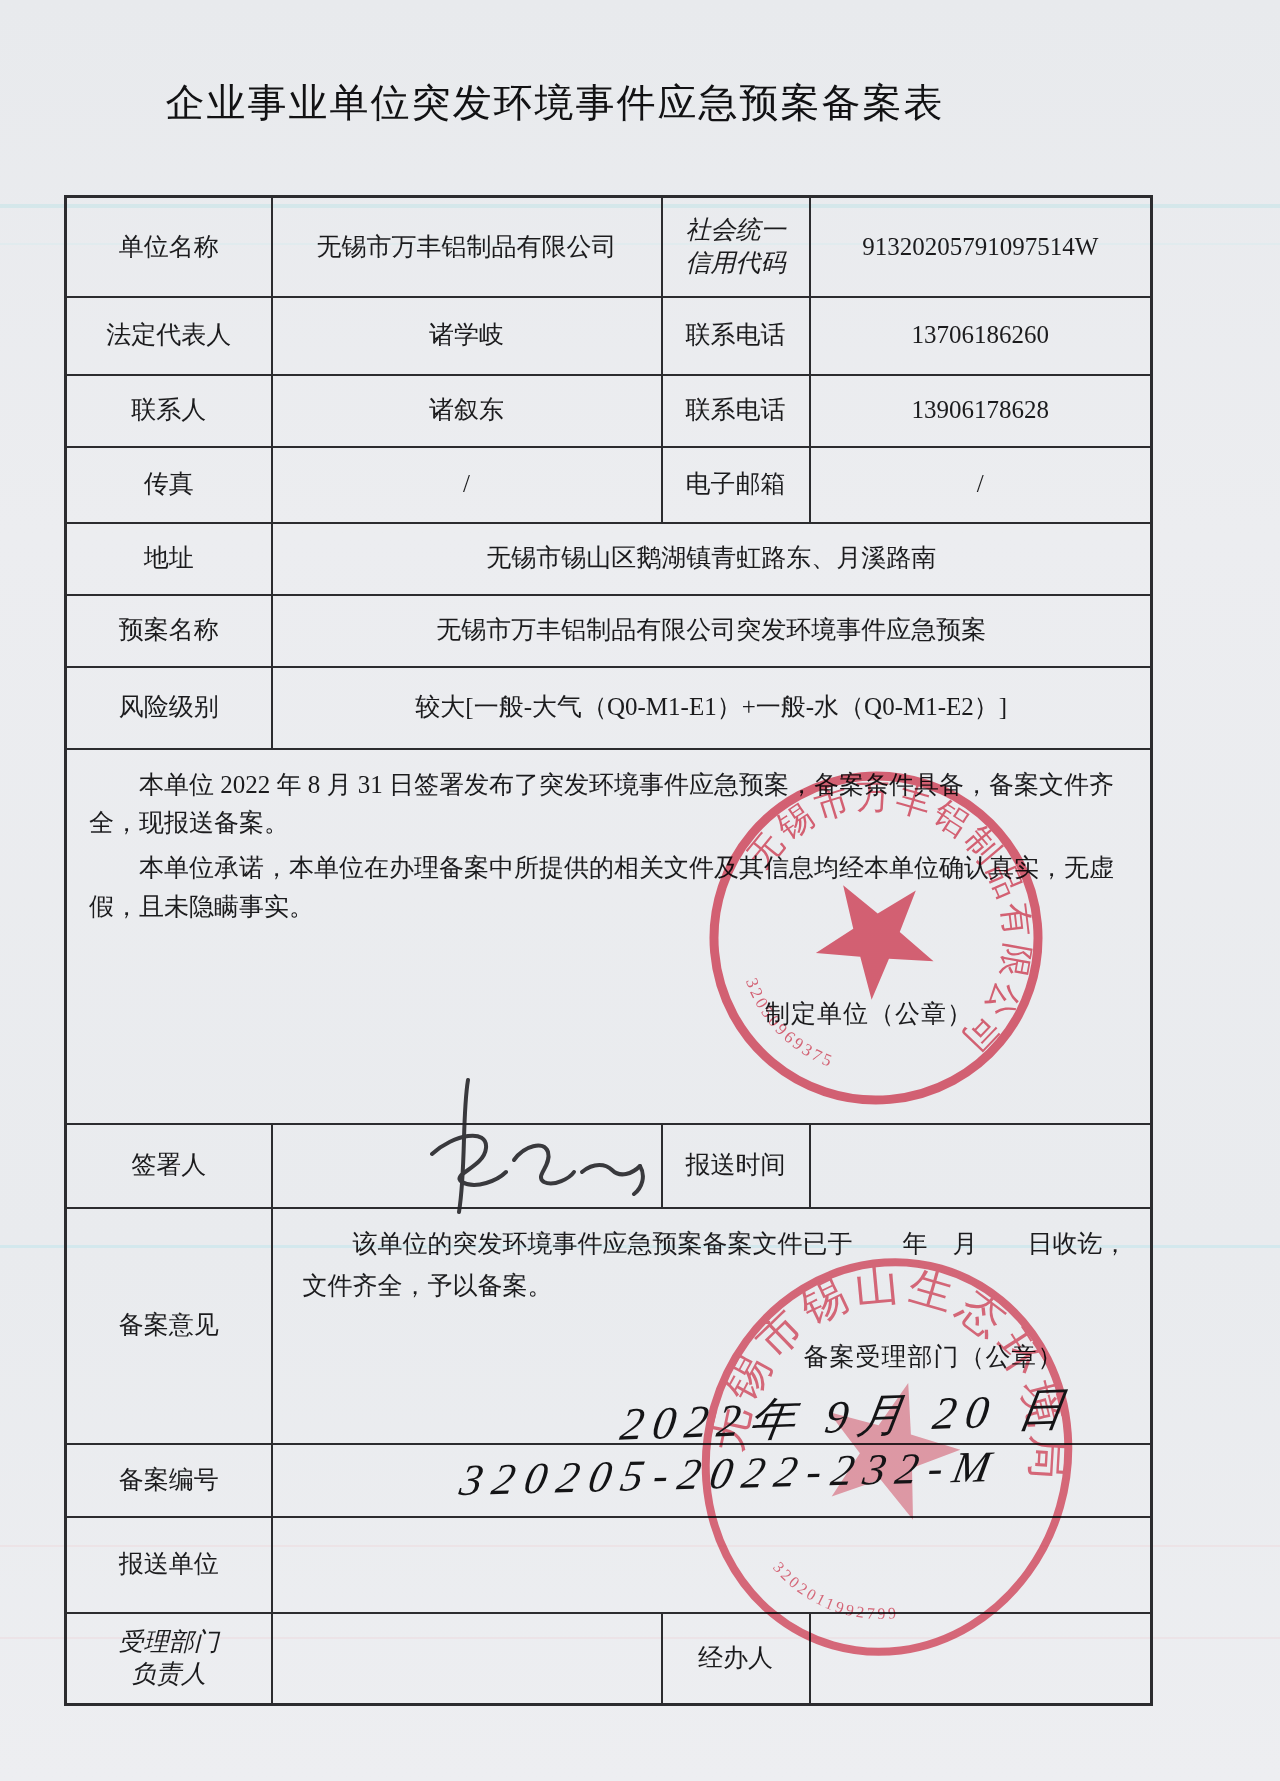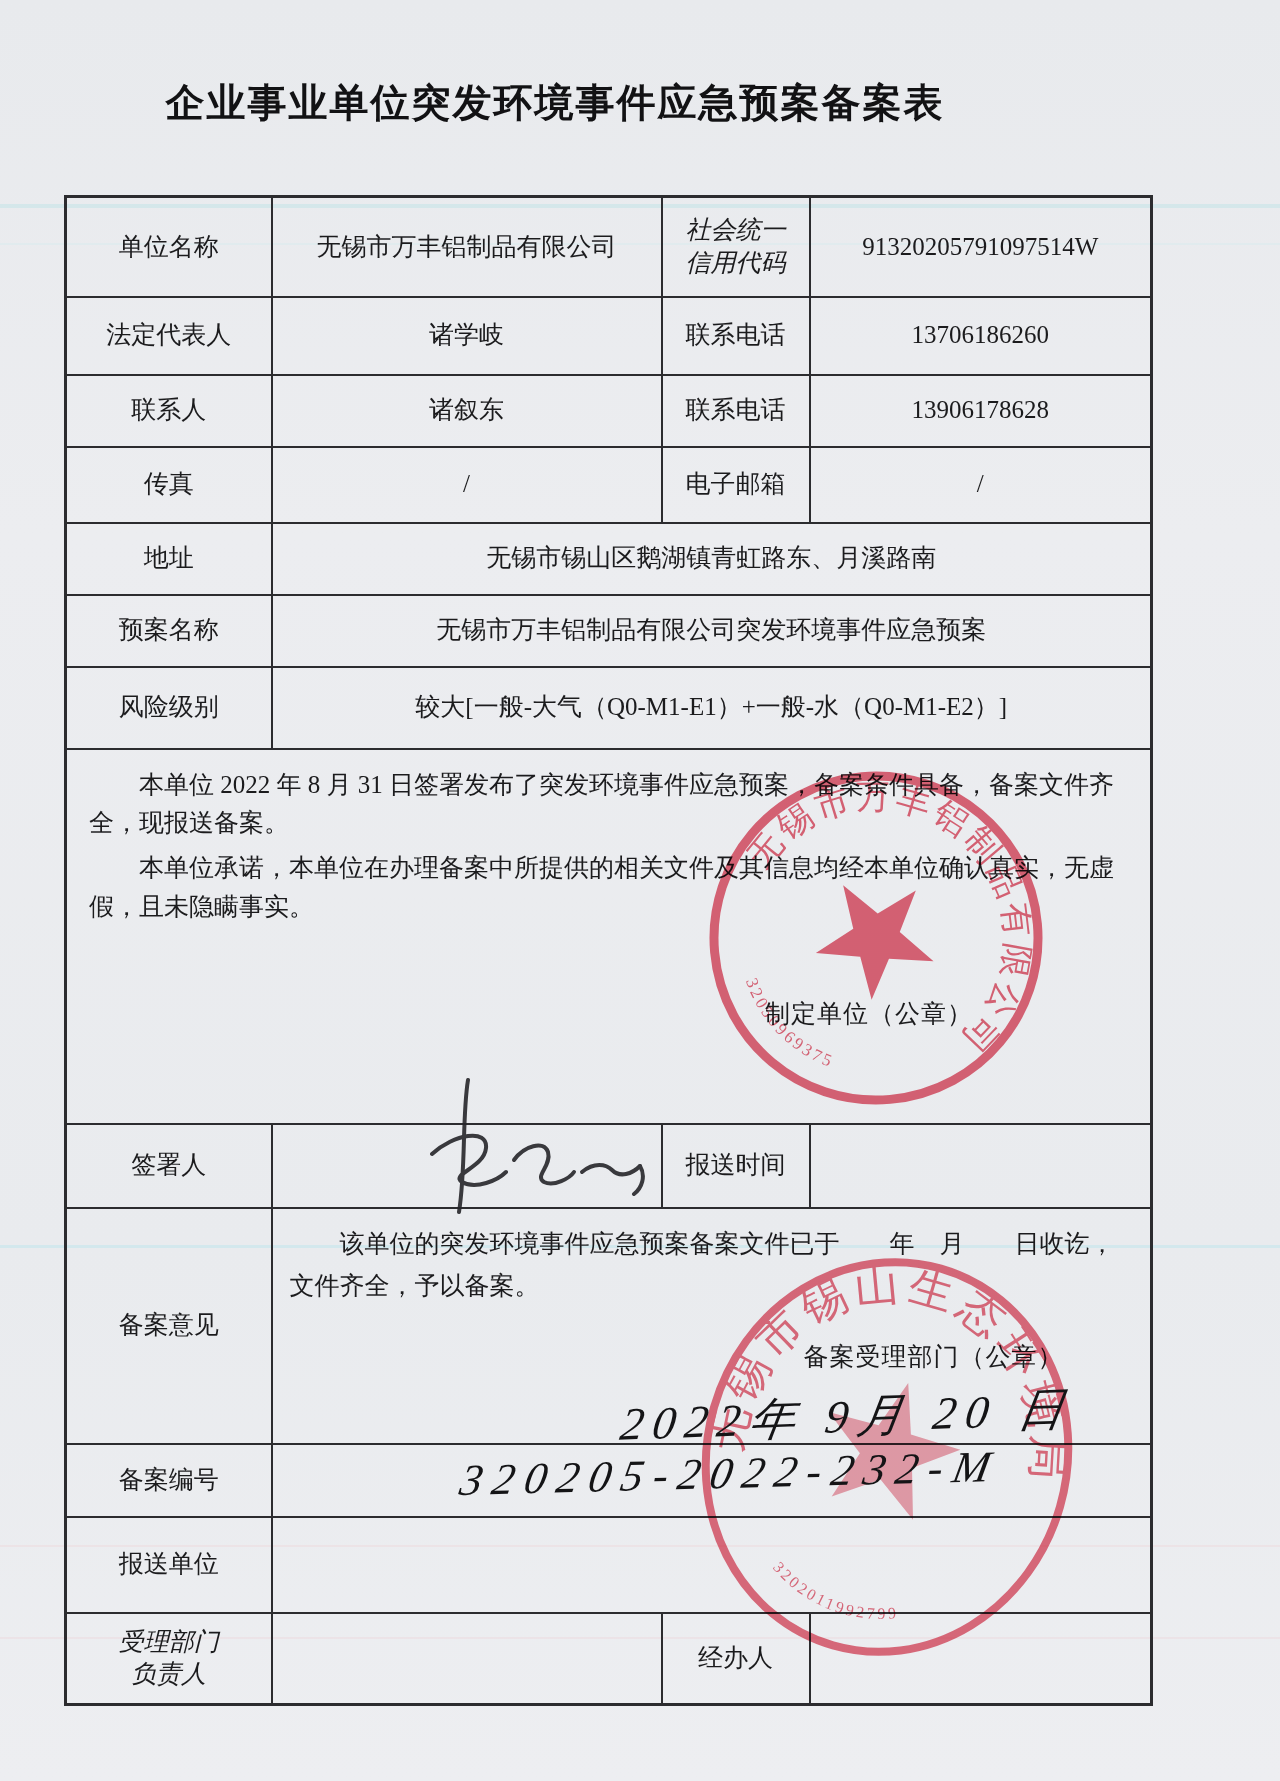--- a/index.html
+++ b/index.html
@@ -16,21 +16,21 @@
   .sl1{top:204px;height:4px;background:rgba(195,228,232,.55);}
   .sl2{top:243px;height:2px;background:rgba(210,235,238,.35);}
   .sl3{top:1245px;height:3px;background:rgba(185,228,236,.45);}
   .sl4{top:1545px;height:2px;background:rgba(238,205,210,.30);}
   .sl5{top:1637px;height:2px;background:rgba(238,208,214,.35);}
 
   .title{
     position:absolute;left:20px;top:76px;width:1070px;
     text-align:center;margin:0;
     font-family:"Liberation Sans","DejaVu Sans",sans-serif;
-    font-weight:700;font-size:39px;letter-spacing:2px;color:#121214;
+    font-weight:400;font-size:39px;letter-spacing:2px;color:#121214;
   }
 
   table.form{
     position:absolute;left:64px;top:195px;
     width:1086px;border-collapse:collapse;table-layout:fixed;
     border:3px solid #2c2c2f;
   }
   td{
     border:2px solid #2c2c2f;
     text-align:center;vertical-align:middle;
@@ -47,21 +47,21 @@
     text-align:left;vertical-align:top;position:relative;
     padding:16px 20px 0 22px;
   }
   td.decl p{margin:0 0 6px 0;text-indent:2em;font-size:25px;line-height:1.55;}
   .seal-caption{
     position:absolute;left:698px;top:248px;
     font-size:25px;letter-spacing:1px;white-space:nowrap;
   }
   td.review-cell{
     text-align:left;vertical-align:top;position:relative;
-    padding:14px 16px 0 17px;
+    padding:14px 16px 0 30px;
   }
   td.review-cell p{margin:0;text-indent:2em;font-size:25px;line-height:1.7;}
   .review-seal-caption{
     position:absolute;left:504px;top:132px;
     font-size:25px;letter-spacing:1px;white-space:nowrap;margin-left:27px;
   }
 
   .stamp{position:absolute;mix-blend-mode:multiply;pointer-events:none;}
   .hand{
     position:absolute;color:#141416;

